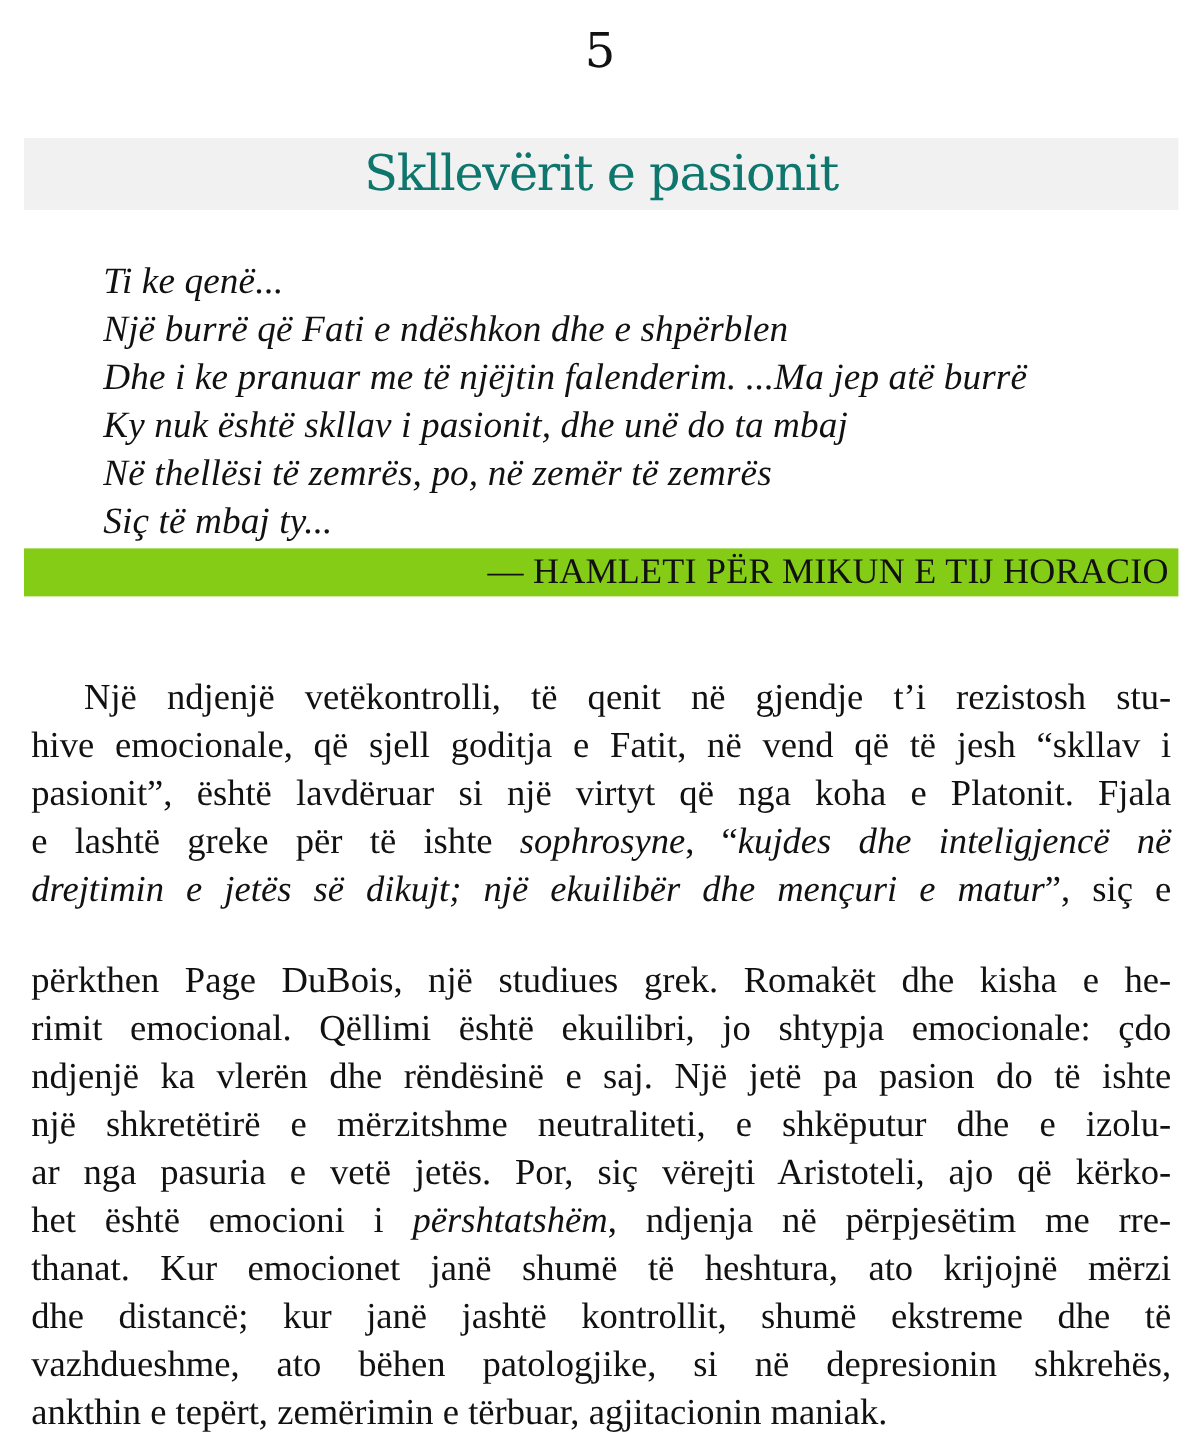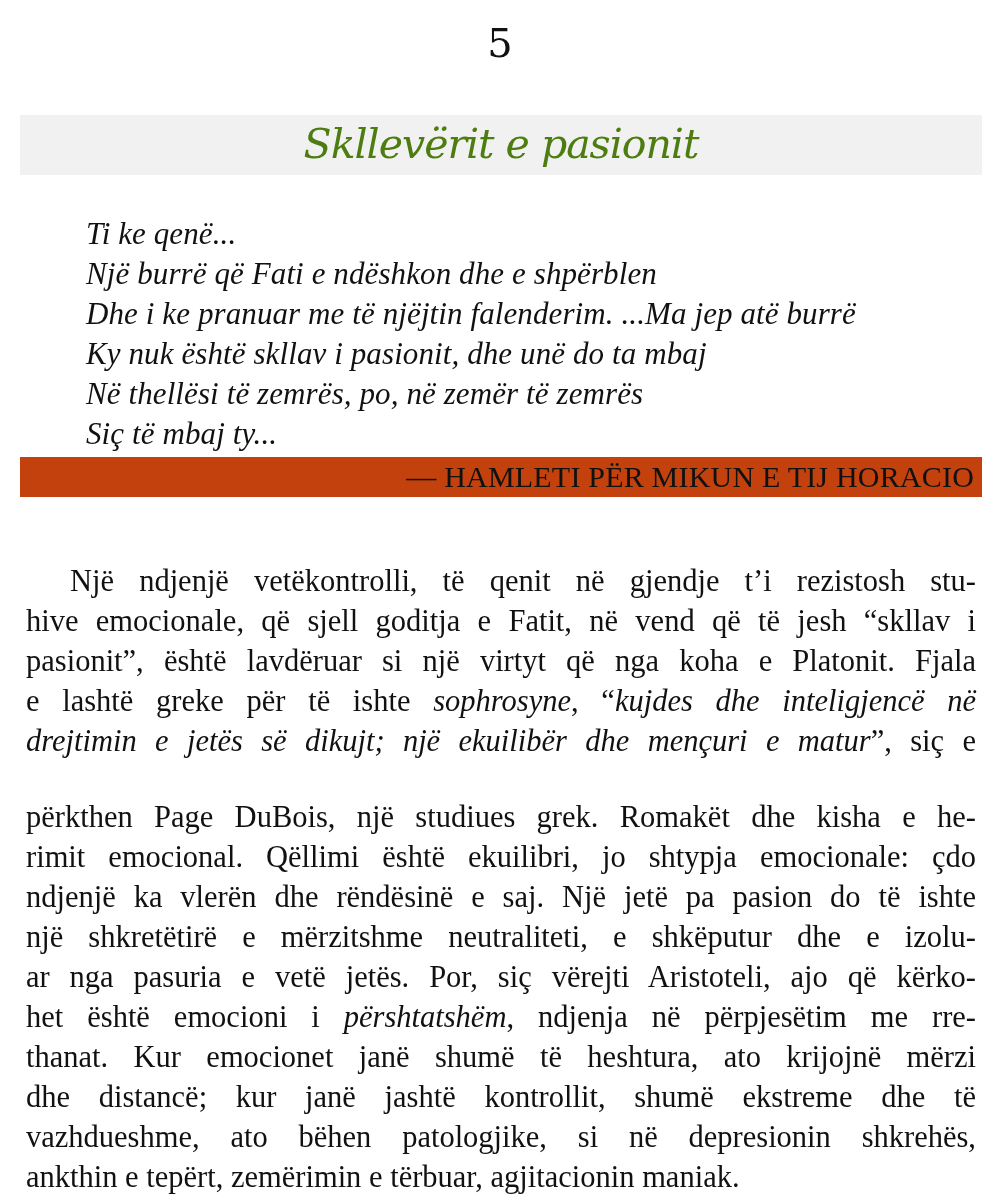--- a/index.html
+++ b/index.html
@@ -38,22 +38,21 @@
       position: absolute;
       top: 0;
       left: 0;
       width: 962px;
       height: 60px;
       line-height: 58px;
       text-align: center;
       font-size: 41px;
       font-family: "DejaVu Serif", serif;
       letter-spacing: -1px;
-      color: #4d7c0f;
-      font-style: italic;
+      color: #0f766e;
     }
     .epigraph {
       position: absolute;
       top: 214px;
       left: 86px;
       width: 910px;
     }
     .epigraph-line {
       font-family: "Liberation Serif", serif;
       font-style: italic;
@@ -63,21 +62,21 @@
       white-space: nowrap;
       color: #111;
       letter-spacing: 0.1px;
     }
     .attribution-band {
       position: absolute;
       top: 457px;
       left: 20px;
       width: 962px;
       height: 40px;
-      background: #c2410c;
+      background: #84cc16;
     }
     .attribution {
       position: absolute;
       right: 8px;
       top: 0;
       line-height: 40px;
       font-family: "Liberation Serif", serif;
       font-size: 30px;
       white-space: nowrap;
       color: #111;

